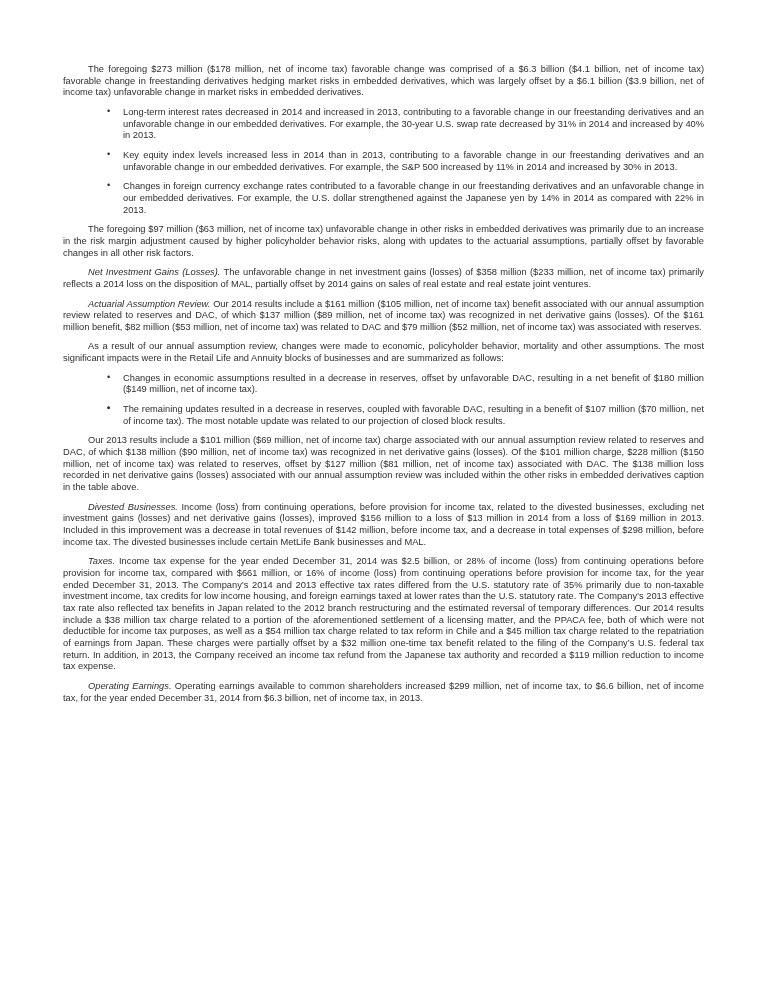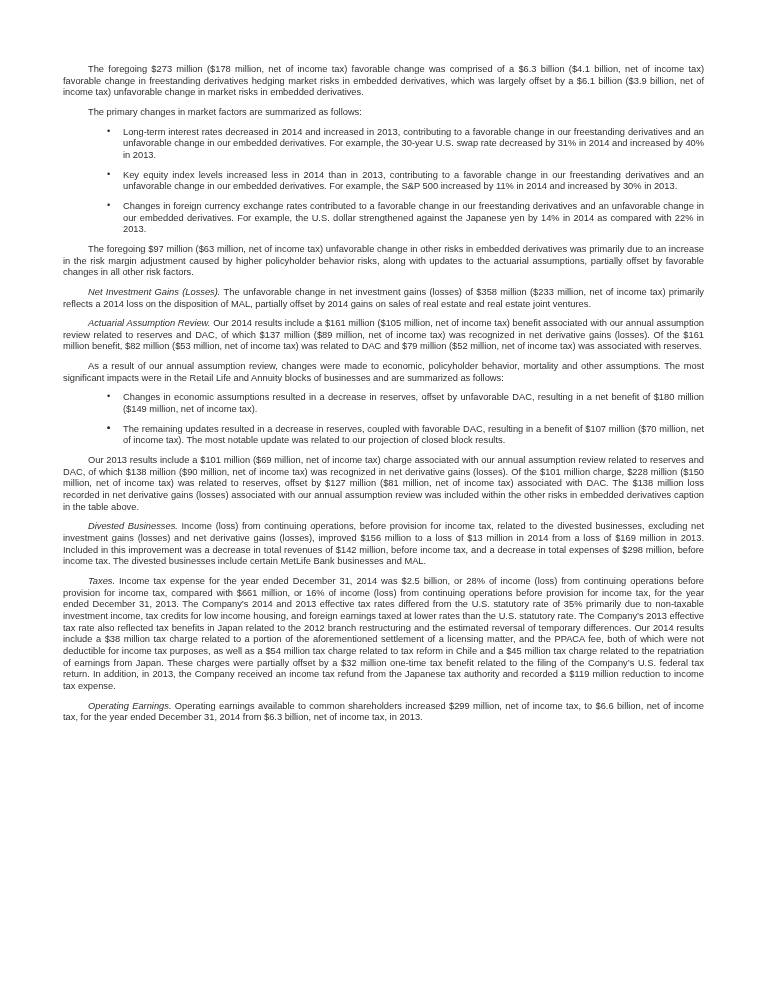--- a/index.html
+++ b/index.html
@@ -56,21 +56,20 @@
   .company-name { color: #9b9b9b; }
 </style>
 </head>
 <body>
 
 <div class="page">
   <div class="content">
 
     <p class="para"><span>The foregoing $273 million ($178 million, net of income tax) favorable change was comprised of a $6.3 billion ($4.1 billion, net of income tax) favorable change in freestanding derivatives hedging market risks in embedded derivatives, which was largely offset by a $6.1 billion ($3.9 billion, net of income tax) unfavorable change in market risks in embedded derivatives.</span></p>
 
-    <p class="para"><span>The primary changes in market factors are summarized as follows:</span></p>
 
     <ul class="bullet-list">
       <li class="bullet-item">
         <span class="bullet-glyph">•</span>
         <span>Long-term interest rates decreased in 2014 and increased in 2013, contributing to a favorable change in our freestanding derivatives and an unfavorable change in our embedded derivatives. For example, the 30-year U.S. swap rate decreased by 31% in 2014 and increased by 40% in 2013.</span>
       </li>
       <li class="bullet-item">
         <span class="bullet-glyph">•</span>
         <span>Key equity index levels increased less in 2014 than in 2013, contributing to a favorable change in our freestanding derivatives and an unfavorable change in our embedded derivatives. For example, the S&amp;P 500 increased by 11% in 2014 and increased by 30% in 2013.</span>
       </li>

